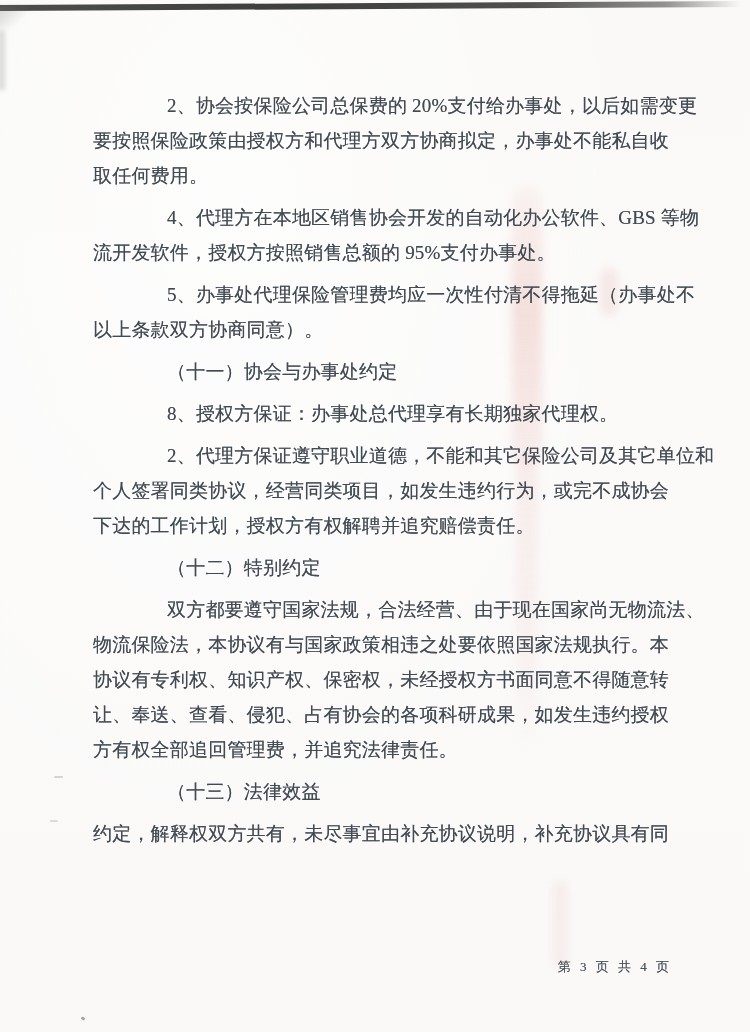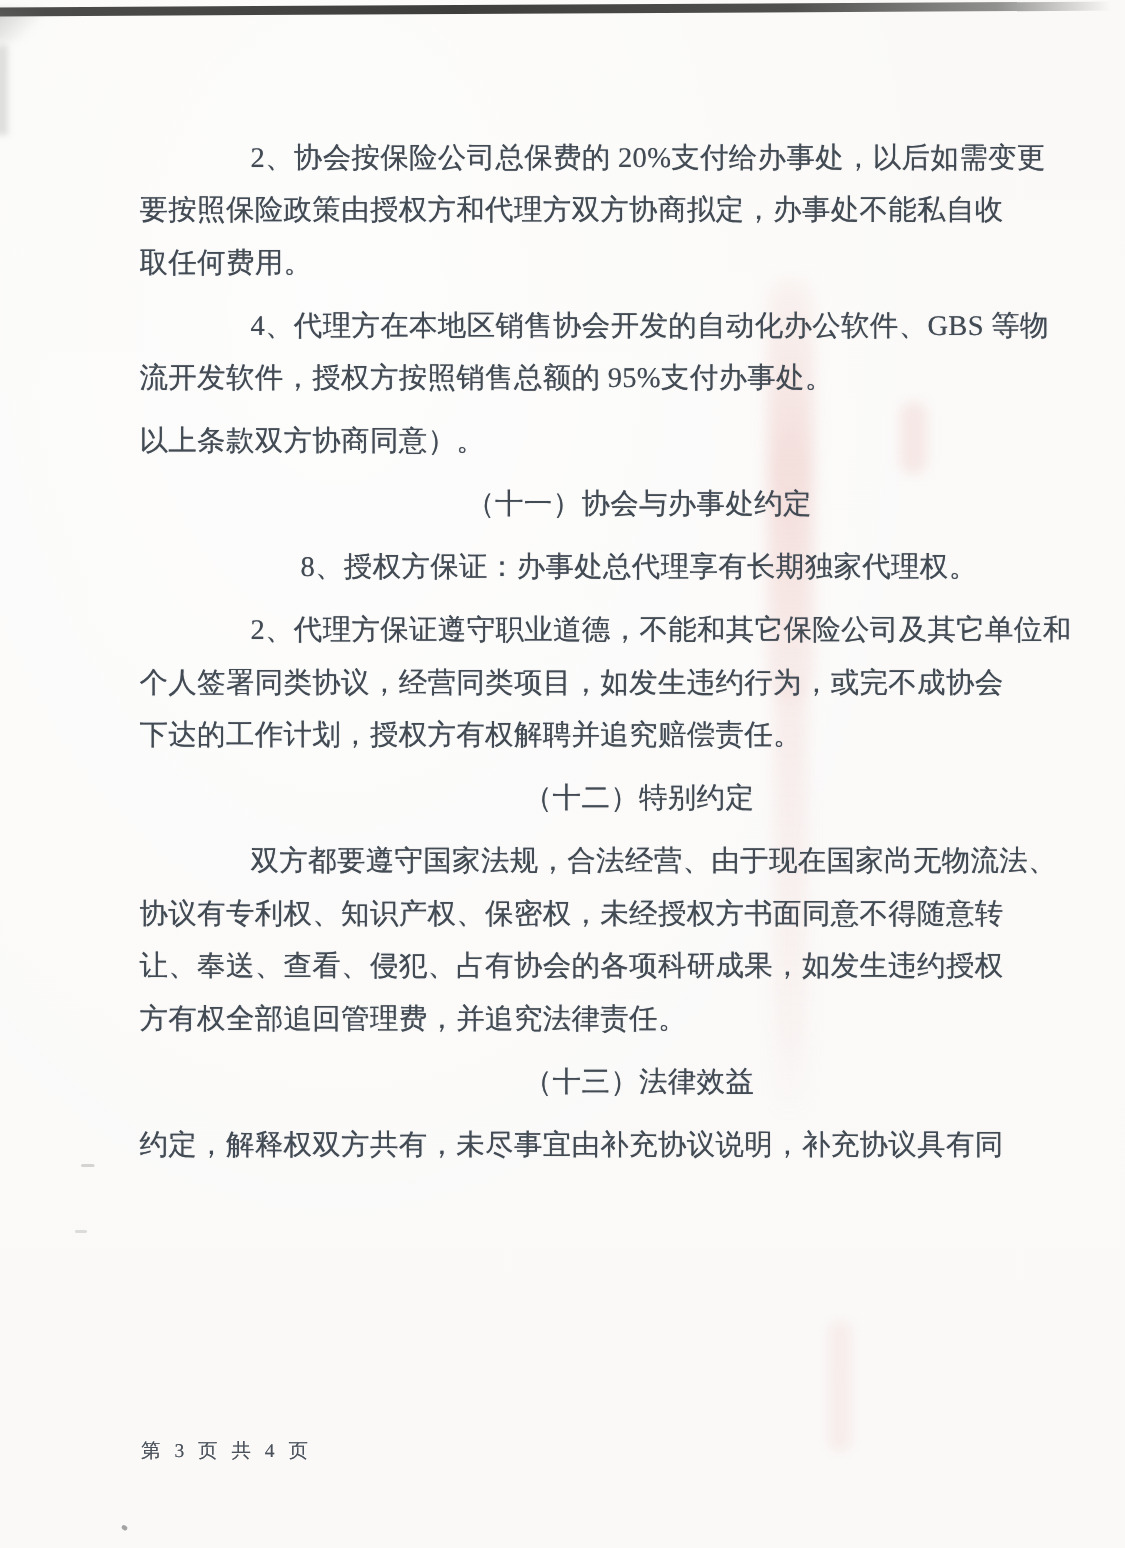--- a/index.html
+++ b/index.html
@@ -64,25 +64,25 @@
 
   .doc-body {
     position: absolute; left: 93px; top: 88px; width: 592px;
     color: #424a53;
     font-size: 19px;
     letter-spacing: 0.2px;
     text-shadow: 0 0 0.5px rgba(62,72,84,0.65);
   }
   .para { margin: 0 0 7px 0; }
   .line { height: 35px; line-height: 35px; white-space: nowrap; }
-  .line.fl { text-indent: 74px; text-align: center; }
+  .line.fl { text-indent: 74px; }
 
   .page-footer {
-    position: absolute; left: 94px; top: 958px; width: 592px;
-    text-align: left;
+    position: absolute; left: 80px; top: 958px; width: 592px;
+    text-align: right;
     color: #4b525b;
     font-size: 13px;
     letter-spacing: 3px;
     text-shadow: 0 0 0.4px rgba(70,80,92,0.6);
   }
 </style>
 </head>
 <body>
 
 <div class="scan-page">
@@ -106,20 +106,21 @@
       <div class="line">取任何费用。</div>
     </div>
 
 
     <div class="para">
       <div class="line fl">4、代理方在本地区销售协会开发的自动化办公软件、GBS 等物</div>
       <div class="line">流开发软件，授权方按照销售总额的 95%支付办事处。</div>
     </div>
 
     <div class="para">
+      <div class="line fl">5、办事处代理保险管理费均应一次性付清不得拖延（办事处不</div>
       <div class="line">以上条款双方协商同意）。</div>
     </div>
 
     <div class="para">
       <div class="line fl">（十一）协会与办事处约定</div>
     </div>
 
     <div class="para">
       <div class="line fl">8、授权方保证：办事处总代理享有长期独家代理权。</div>
     </div>
@@ -129,20 +130,21 @@
       <div class="line">个人签署同类协议，经营同类项目，如发生违约行为，或完不成协会</div>
       <div class="line">下达的工作计划，授权方有权解聘并追究赔偿责任。</div>
     </div>
 
     <div class="para">
       <div class="line fl">（十二）特别约定</div>
     </div>
 
     <div class="para">
       <div class="line fl">双方都要遵守国家法规，合法经营、由于现在国家尚无物流法、</div>
+      <div class="line">物流保险法，本协议有与国家政策相违之处要依照国家法规执行。本</div>
       <div class="line">协议有专利权、知识产权、保密权，未经授权方书面同意不得随意转</div>
       <div class="line">让、奉送、查看、侵犯、占有协会的各项科研成果，如发生违约授权</div>
       <div class="line">方有权全部追回管理费，并追究法律责任。</div>
     </div>
 
     <div class="para">
       <div class="line fl">（十三）法律效益</div>
     </div>
 
     <div class="para">

